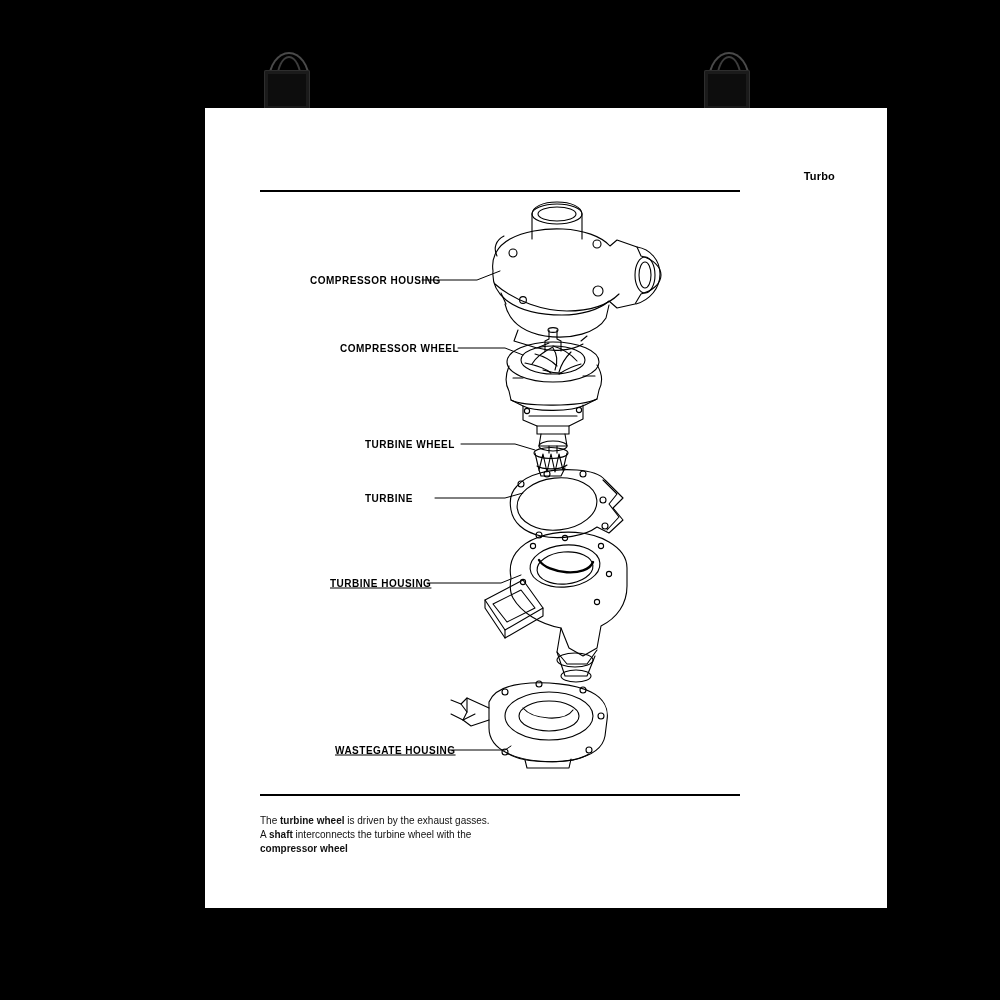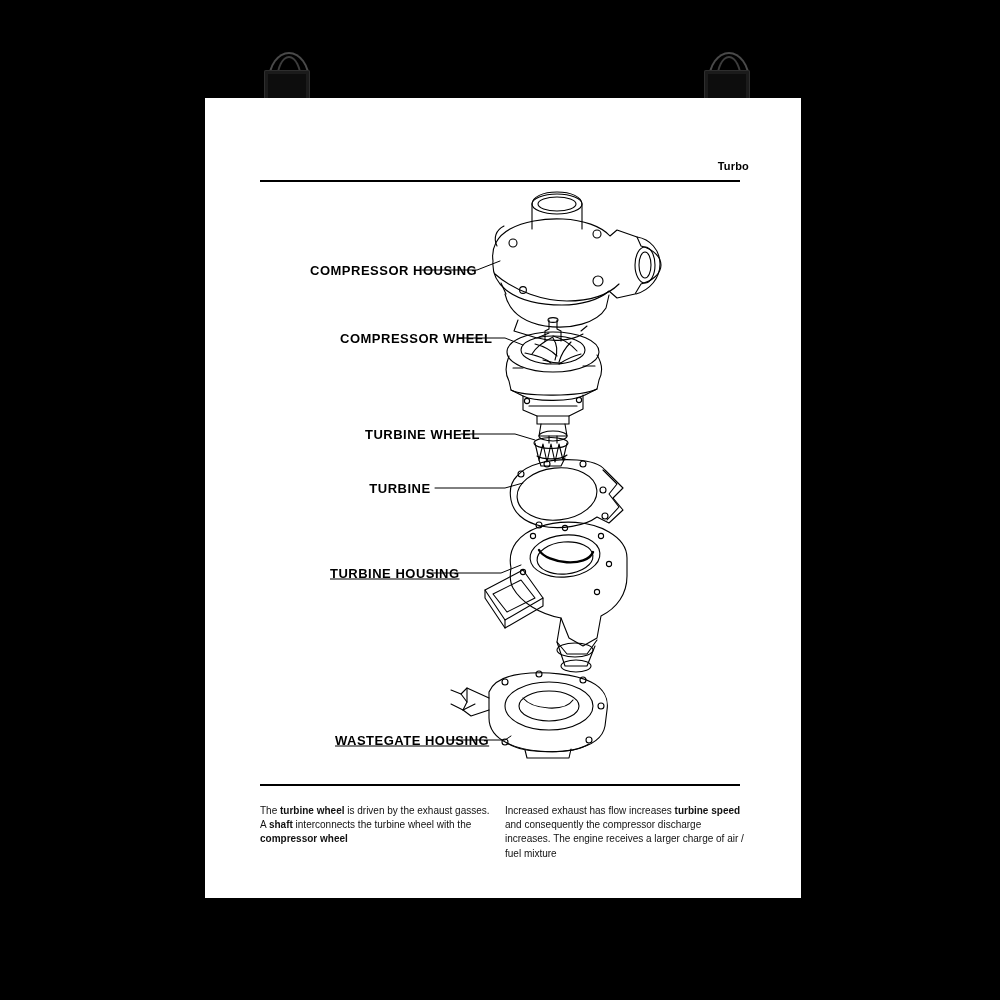--- a/index.html
+++ b/index.html
@@ -66,22 +66,22 @@
     border-bottom: none;
     border-radius: 50% 50% 0 0 / 85% 85% 0 0;
   }
   #clip-left  { left: 258px; top: 52px; }
   #clip-right { left: 698px; top: 52px; }
 
   
   #poster {
     position: absolute;
     left: 205px;
-    top: 98px;
-    width: 596px;
+    top: 108px;
+    width: 682px;
     height: 800px;
     background: #ffffff;
     box-shadow: 0 0 0 0 rgba(0,0,0,0);
   }
 
   .rule {
     position: absolute;
     left: 55px;
     width: 480px;
     height: 0;
@@ -105,26 +105,26 @@
     position: absolute;
     left: 0;
     top: 0;
     width: 590px;
     height: 800px;
   }
 
   
   .callout {
     position: absolute;
-    font-size: 13px;
+    font-size: 10px;
     font-weight: bold;
     letter-spacing: 0.5px;
     color: #000;
     white-space: nowrap;
-    text-align: center;
+    text-align: left;
     transform: translateY(-50%);
   }
 
   
   .body-col {
     position: absolute;
     font-size: 10px;
     line-height: 1.42;
     color: #111;
   }
@@ -338,18 +338,15 @@
     <div class="callout" style="left:125px; top:475px; width:97px;text-decoration:underline;">TURBINE HOUSING</div>
 
     <div class="callout" style="left:130px; top:642px; width:114px;text-decoration:underline;">WASTEGATE HOUSING</div>
 
     <div class="rule" id="rule-bottom"></div>
 
     <div class="body-col" id="col-left">
       <span>The </span><b>turbine wheel</b><span> is driven by the exhaust gasses. A </span><b>shaft</b><span> interconnects the turbine wheel with the </span><b>compressor wheel</b>
     </div>
 
-    <div class="body-col" id="col-right">
-      <span>Increased exhaust has flow increases </span><b>turbine speed</b><span> and consequently the compressor discharge increases. The engine receives a larger  charge of air / fuel mixture</span>
-    </div>
 
   </div>
 </div>
 
 </body></html>

